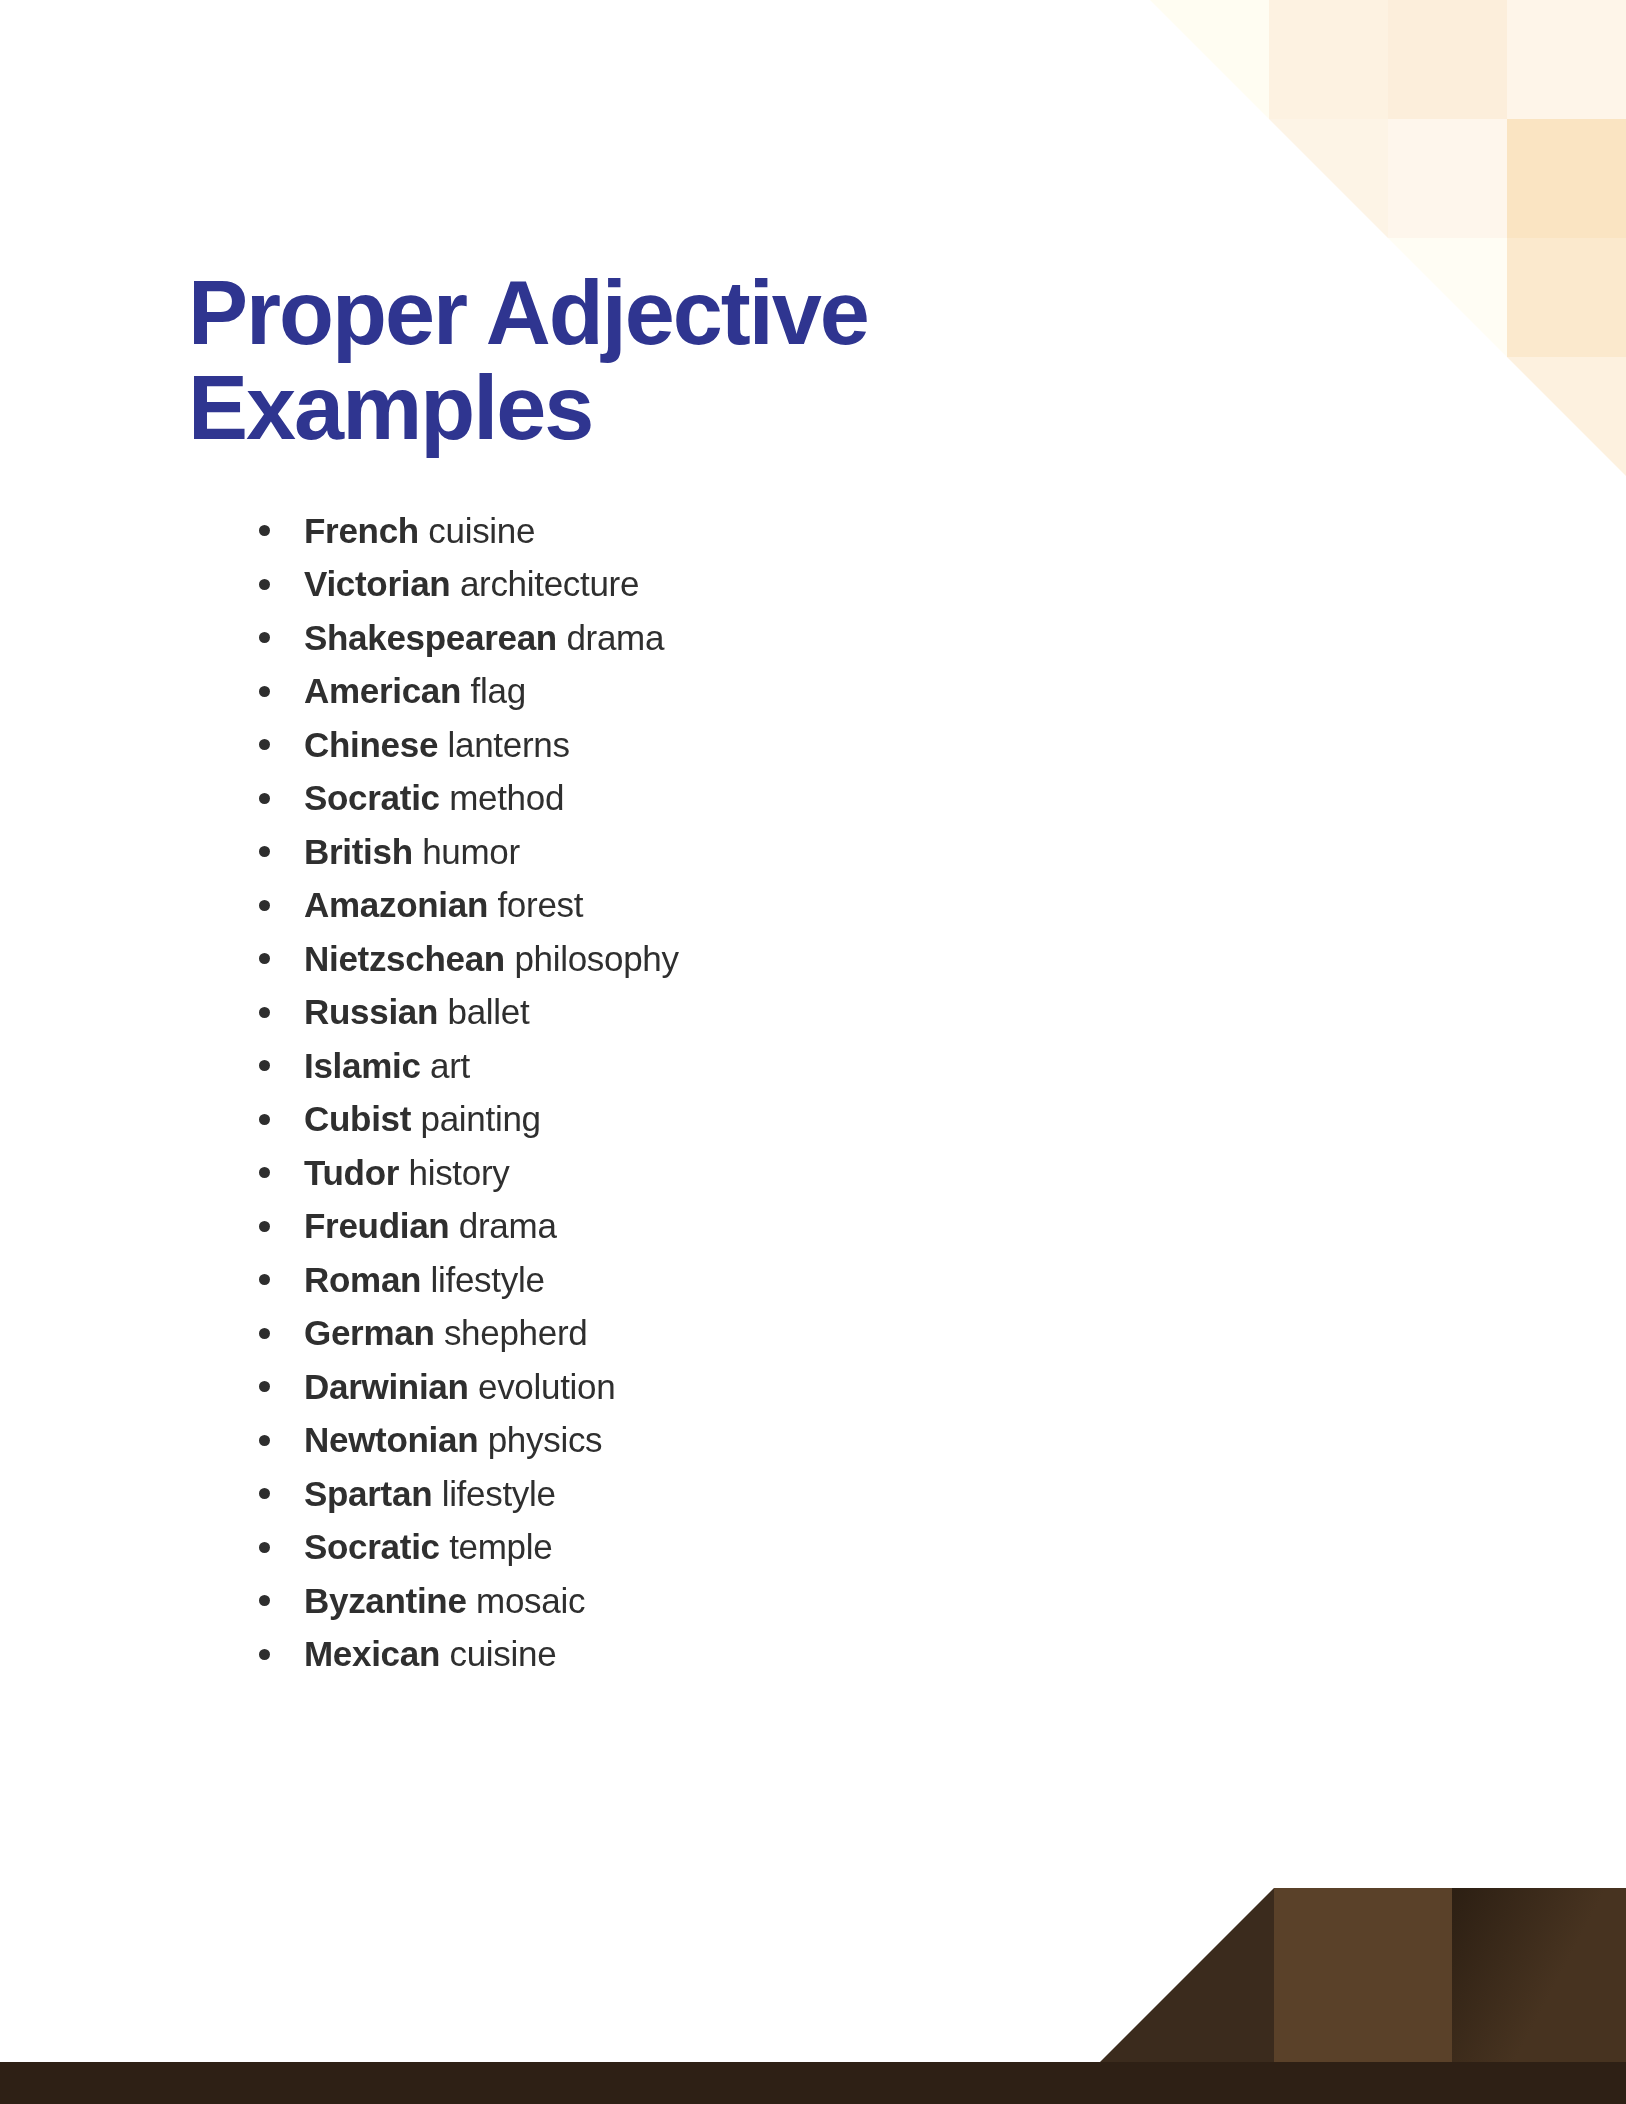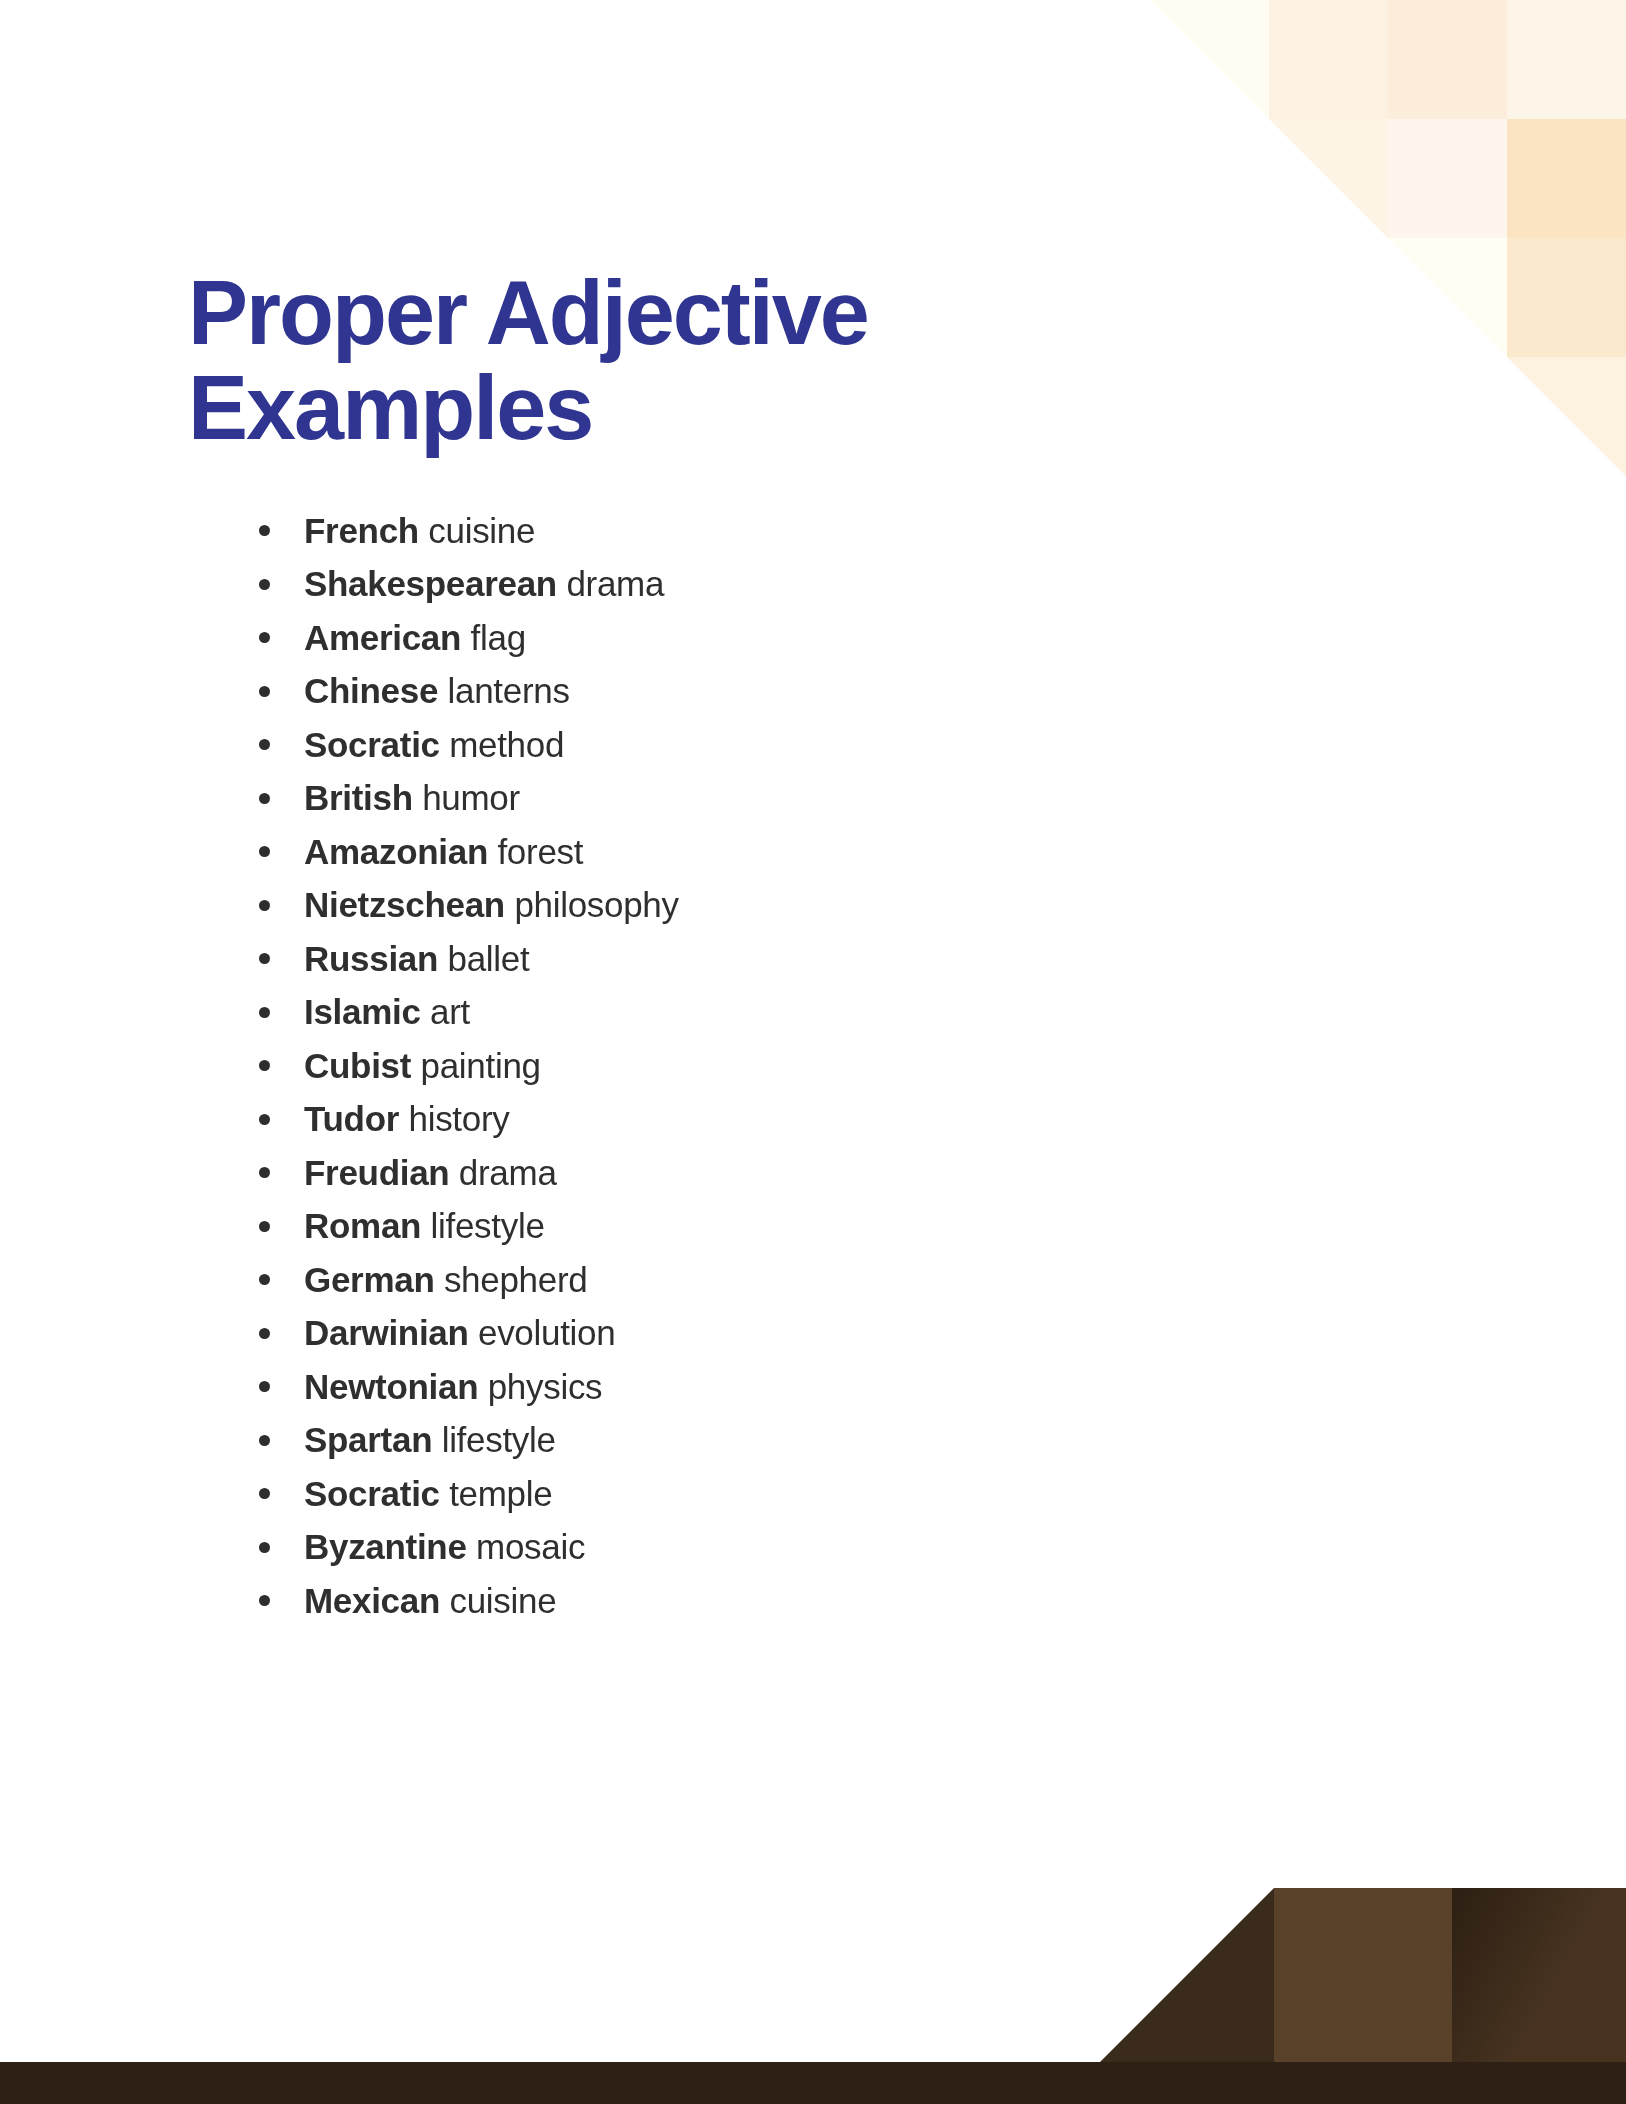--- a/index.html
+++ b/index.html
@@ -152,20 +152,25 @@
   </h1>
 
   <ul class="list">
       <li>
         <span class="bullet"></span>
         <span class="adj">French</span>
         <span class="noun">cuisine</span>
       </li>
       <li>
         <span class="bullet"></span>
+        <span class="adj">Victorian</span>
+        <span class="noun">architecture</span>
+      </li>
+      <li>
+        <span class="bullet"></span>
         <span class="adj">Shakespearean</span>
         <span class="noun">drama</span>
       </li>
       <li>
         <span class="bullet"></span>
         <span class="adj">American</span>
         <span class="noun">flag</span>
       </li>
       <li>
         <span class="bullet"></span>

